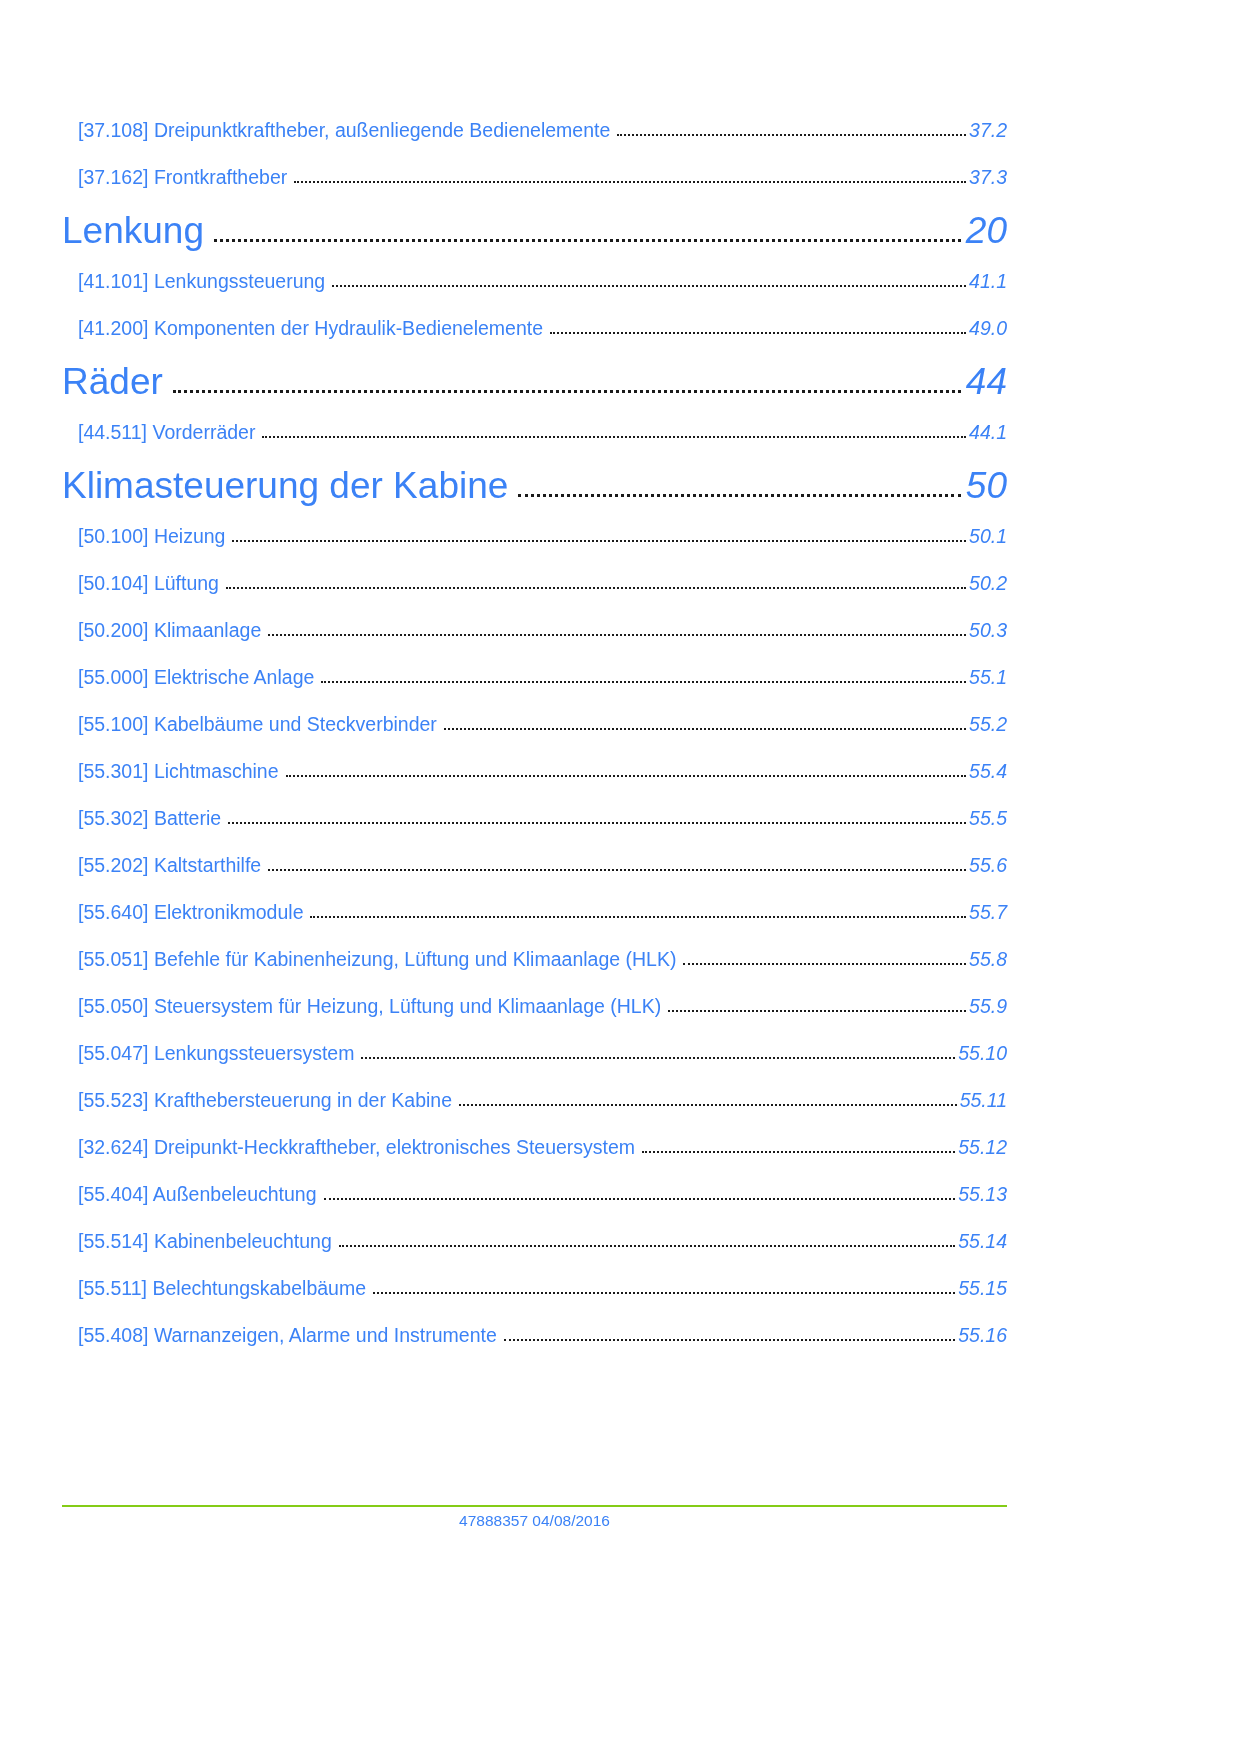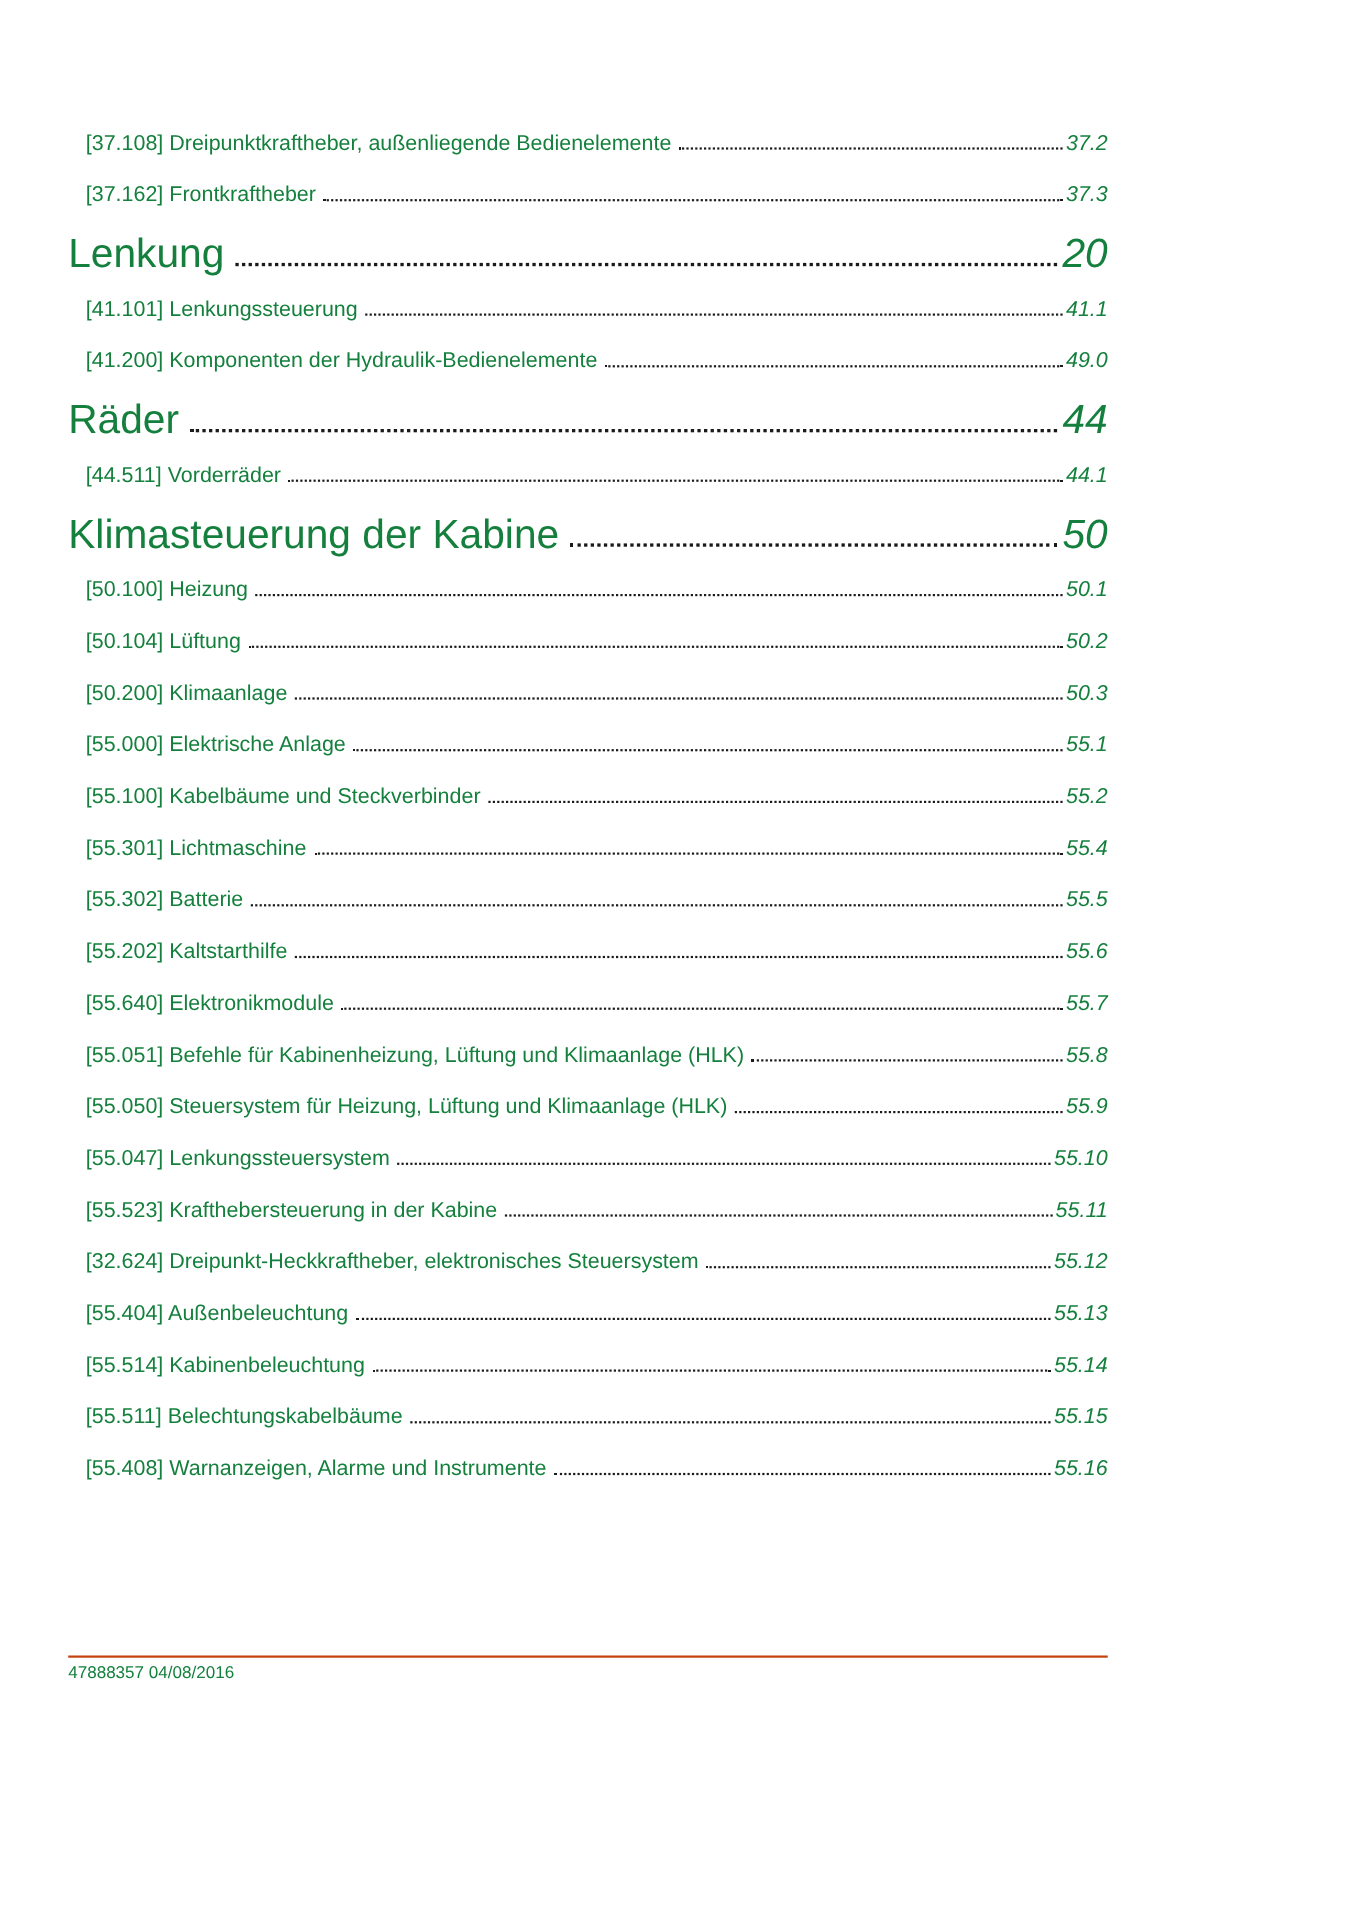--- a/index.html
+++ b/index.html
@@ -6,21 +6,21 @@
     margin: 0;
     padding: 0;
     background: #ffffff;
   }
   .page {
     position: relative;
     width: 1241px;
     height: 1754px;
     box-sizing: border-box;
     background: #ffffff;
-    color: #15803d;
+    color: #3b82f6;
     font-family: "Liberation Sans", sans-serif;
     padding: 120px 234px 0 62px;
     overflow: hidden;
   }
   .entry {
     display: flex;
     align-items: baseline;
     margin: 0 0 27px 16px;
     font-size: 19.5px;
     line-height: 20px;
@@ -49,22 +49,22 @@
   }
   .pg {
     white-space: nowrap;
     font-style: italic;
   }
   .footer {
     position: absolute;
     left: 62px;
     right: 234px;
     top: 1505px;
-    border-top: 2px solid #c2410c;
-    text-align: left;
+    border-top: 2px solid #84cc16;
+    text-align: center;
     padding-top: 5px;
     font-size: 15.5px;
     line-height: 18px;
   }
 </style>
 </head>
 <body>
 
 <div class="page">
 

